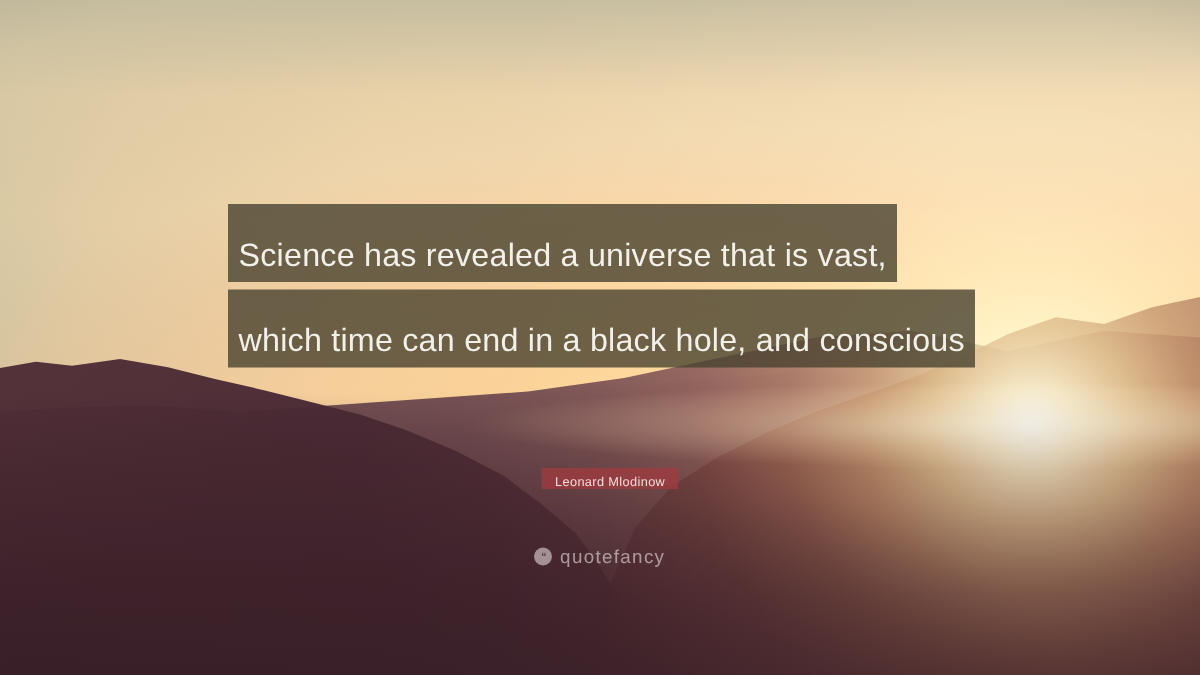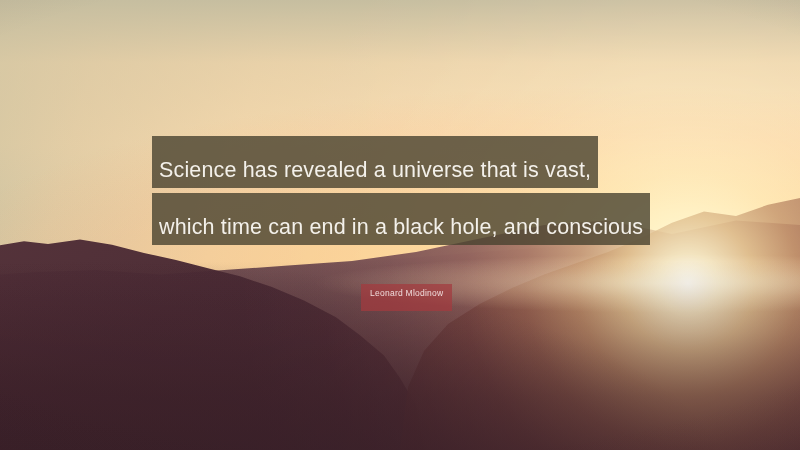--- a/index.html
+++ b/index.html
@@ -173,27 +173,27 @@
     margin-bottom: 5px;
     white-space: nowrap;
     text-rendering: optimizeLegibility;
   }
   .quote-line:last-child { margin-bottom: 0; }
 
   
   #author-badge {
     position: absolute;
     left: 361px;
-    top: 284px;
+    top: 312px;
     z-index: 10;
     background: rgba(163,58,63,0.72);
     color: #f0dcdc;
     font-size: 8.5px;
     letter-spacing: 0.25px;
-    padding: 4px 9px 13px 9px;
+    padding: 4px 9px 0 9px;
     white-space: nowrap;
   }
 
   
   #watermark {
     position: absolute;
     left: 0; right: 0;
     top: 364px;
     z-index: 10;
     display: flex;
@@ -239,14 +239,18 @@
   <div class="bg-layer" id="foreground-dark"></div>
   <div class="bg-layer" id="vignette"></div>
 
   <div id="quote-block">
     <span class="quote-line">Science has revealed a universe that is vast,</span>
     <span class="quote-line">which time can end in a black hole, and conscious</span>
   </div>
 
   <div id="author-badge">Leonard Mlodinow</div>
 
+  <div id="watermark">
+    <span id="watermark-mark">“</span>
+    <span id="watermark-text">quotefancy</span>
+  </div>
 
 </div>
 
 </body></html>

